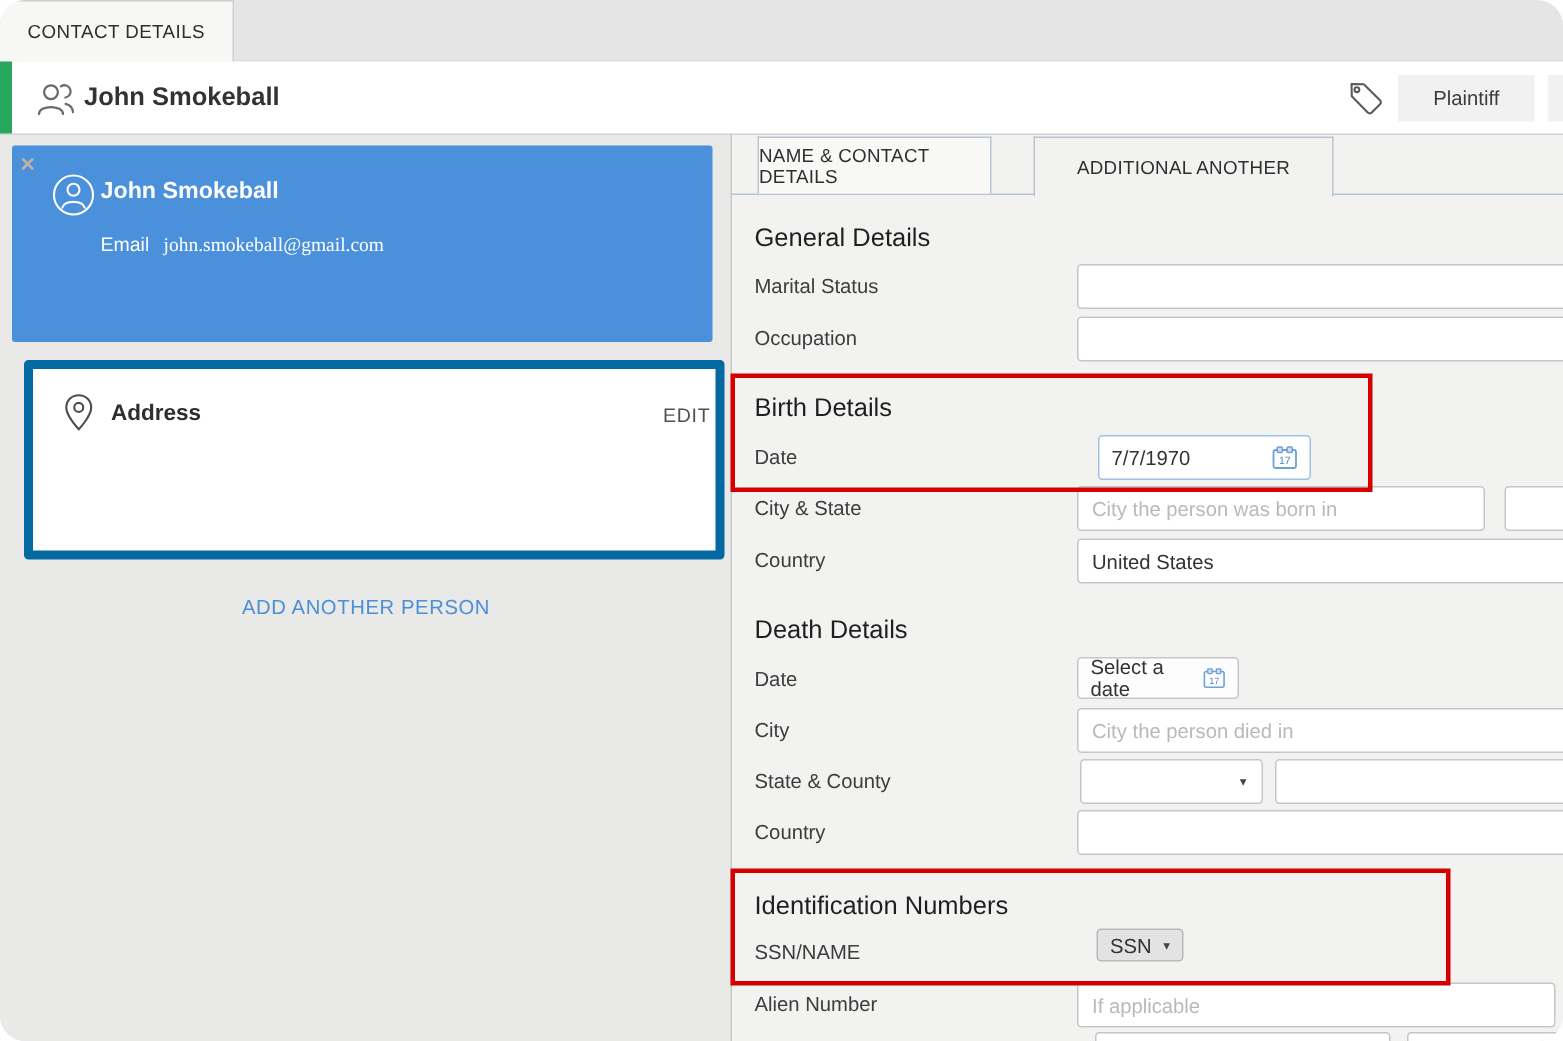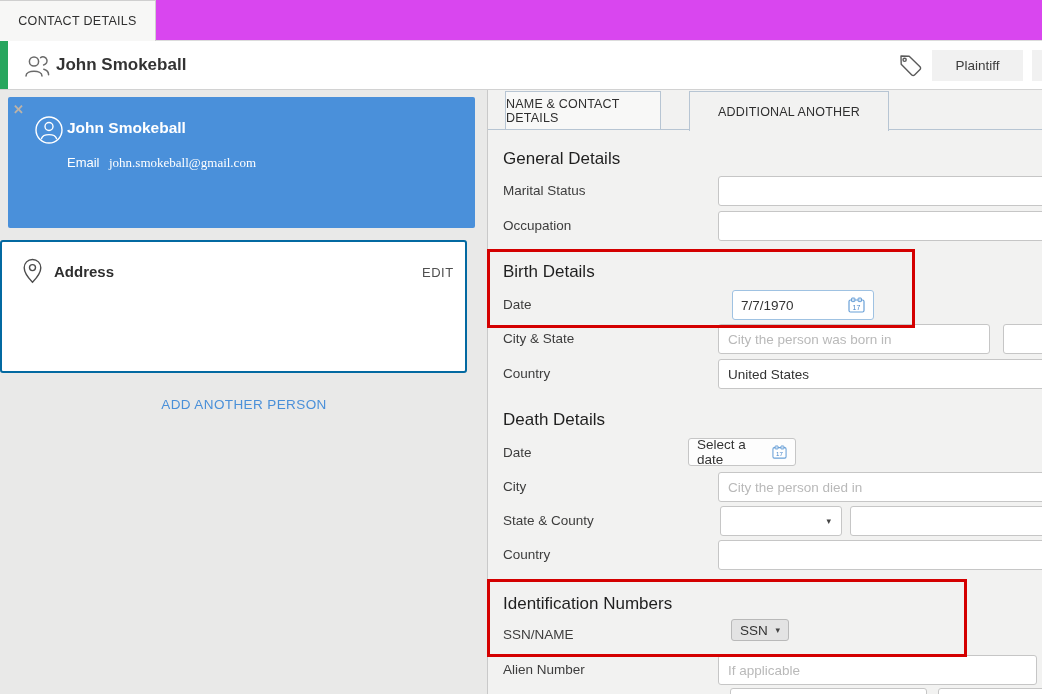--- a/index.html
+++ b/index.html
@@ -1,17 +1,17 @@
 <!DOCTYPE html>
 <html><head>
 <meta charset="utf-8">
 <style>
   html,body{margin:0;padding:0;background:#fff;}
-  #screen{position:relative;width:1042px;height:694px;overflow:hidden;background:#d946ef;
-          font-family:"Liberation Sans",sans-serif;-webkit-font-smoothing:antialiased;}
+  #screen{position:relative;width:1042px;height:694px;overflow:hidden;background:#e5e5e5;
+          font-family:"Liberation Sans",sans-serif;border-radius:17px;-webkit-font-smoothing:antialiased;}
   .abs{position:absolute;}
   .lbl{position:absolute;font-size:13.5px;color:#3d3d3d;white-space:nowrap;}
   .sect{position:absolute;font-size:17px;color:#1f1f1f;white-space:nowrap;}
   .inp{position:absolute;height:30px;border:1px solid #c6c6c6;border-radius:3px;background:#fff;
        font-family:"Liberation Sans",sans-serif;font-size:13.5px;color:#333;
        padding:0 9px;box-sizing:border-box;outline:none;}
   .inp::placeholder{color:#b9b9b9;opacity:1;}
   .box{position:absolute;border:1px solid #c6c6c6;border-radius:3px;background:#fff;
        display:flex;align-items:center;box-sizing:border-box;font-size:13.5px;color:#333;}
   .tab{position:absolute;display:flex;align-items:center;justify-content:center;
@@ -62,21 +62,21 @@
           <circle cx="15" cy="15" r="13"></circle>
           <circle cx="15" cy="11.5" r="4"></circle>
           <path d="M7.5 23.5 c1.6-5.2 13.4-5.2 15 0"></path>
         </svg>
       </span>
       <div class="abs" style="left:59px;top:22px;font-size:15.5px;font-weight:700;color:#fff;">John Smokeball</div>
       <div class="abs" style="left:59px;top:58px;font-size:13px;color:#fff;">Email</div>
       <div class="abs" style="left:101px;top:58px;font-size:13px;color:#fff;font-family:Liberation Serif, serif;">john.smokeball@gmail.com</div>
     </div>
 
-    <div class="abs" style="left:0;top:150px;width:467px;height:133px;background:#fff;border:2px solid #0369a1;border-radius:3px;box-sizing:border-box;">
+    <div class="abs" style="left:16px;top:150px;width:467px;height:133px;background:#fff;border:6px solid #0369a1;border-radius:3px;box-sizing:border-box;">
       <span class="abs" style="left:20px;top:16px;">
         <svg width="21" height="27" viewBox="0 0 21 27" fill="none" stroke="#4c4c4c" stroke-width="1.4">
           <path d="M10.5 1.5 c-4.8 0-8.3 3.6-8.3 8.2 0 5.9 8.3 14.5 8.3 14.5 s8.3-8.6 8.3-14.5 c0-4.6-3.5-8.2-8.3-8.2 z"></path>
           <circle cx="10.5" cy="9.6" r="3"></circle>
         </svg>
       </span>
       <div class="abs" style="left:52px;top:21px;font-size:15px;font-weight:700;color:#2e2e2e;">Address</div>
       <div class="abs" style="left:420px;top:23px;font-size:13px;color:#4f4f4f;letter-spacing:.5px;cursor:pointer;">EDIT</div>
     </div>
 
@@ -113,21 +113,21 @@
     </span>
   </div>
   <div class="lbl" style="left:503px;top:331px;">City &amp; State</div>
   <input class="inp" style="left: 718px; top: 324px; width: 272px;" placeholder="City the person was born in">
   <input class="inp" style="left: 1003px; top: 324px; width: 56px;" value="">
   <div class="lbl" style="left:503px;top:366px;">Country</div>
   <input class="inp" style="left: 718px; top: 359px; width: 352px;" value="United States">
 
   <div class="sect" style="left:503px;top:410px;">Death Details</div>
   <div class="lbl" style="left:503px;top:445px;">Date</div>
-  <div class="box" style="left:688px;top:438px;width:108px;height:28px;padding:0 8px;justify-content:space-between;background:#fdfdfd;">
+  <div class="box" style="left:718px;top:438px;width:108px;height:28px;padding:0 8px;justify-content:space-between;background:#fdfdfd;">
     <span style="color:#333;">Select a date</span>
     <span>
       <svg width="15" height="14" viewBox="0 0 17 16">
         <rect x="1" y="3" width="15" height="12" rx="1.5" fill="#fff" stroke="#6aa1d8" stroke-width="1.2"></rect>
         <rect x="3.5" y="1" width="3.4" height="3.6" rx="0.6" fill="#cfe0f2" stroke="#6aa1d8" stroke-width="1"></rect>
         <rect x="10.1" y="1" width="3.4" height="3.6" rx="0.6" fill="#cfe0f2" stroke="#6aa1d8" stroke-width="1"></rect>
         <text x="8.5" y="12.6" text-anchor="middle" font-size="7" fill="#4a86c8" font-family="Liberation Sans, sans-serif">17</text>
       </svg>
     </span>
   </div>

